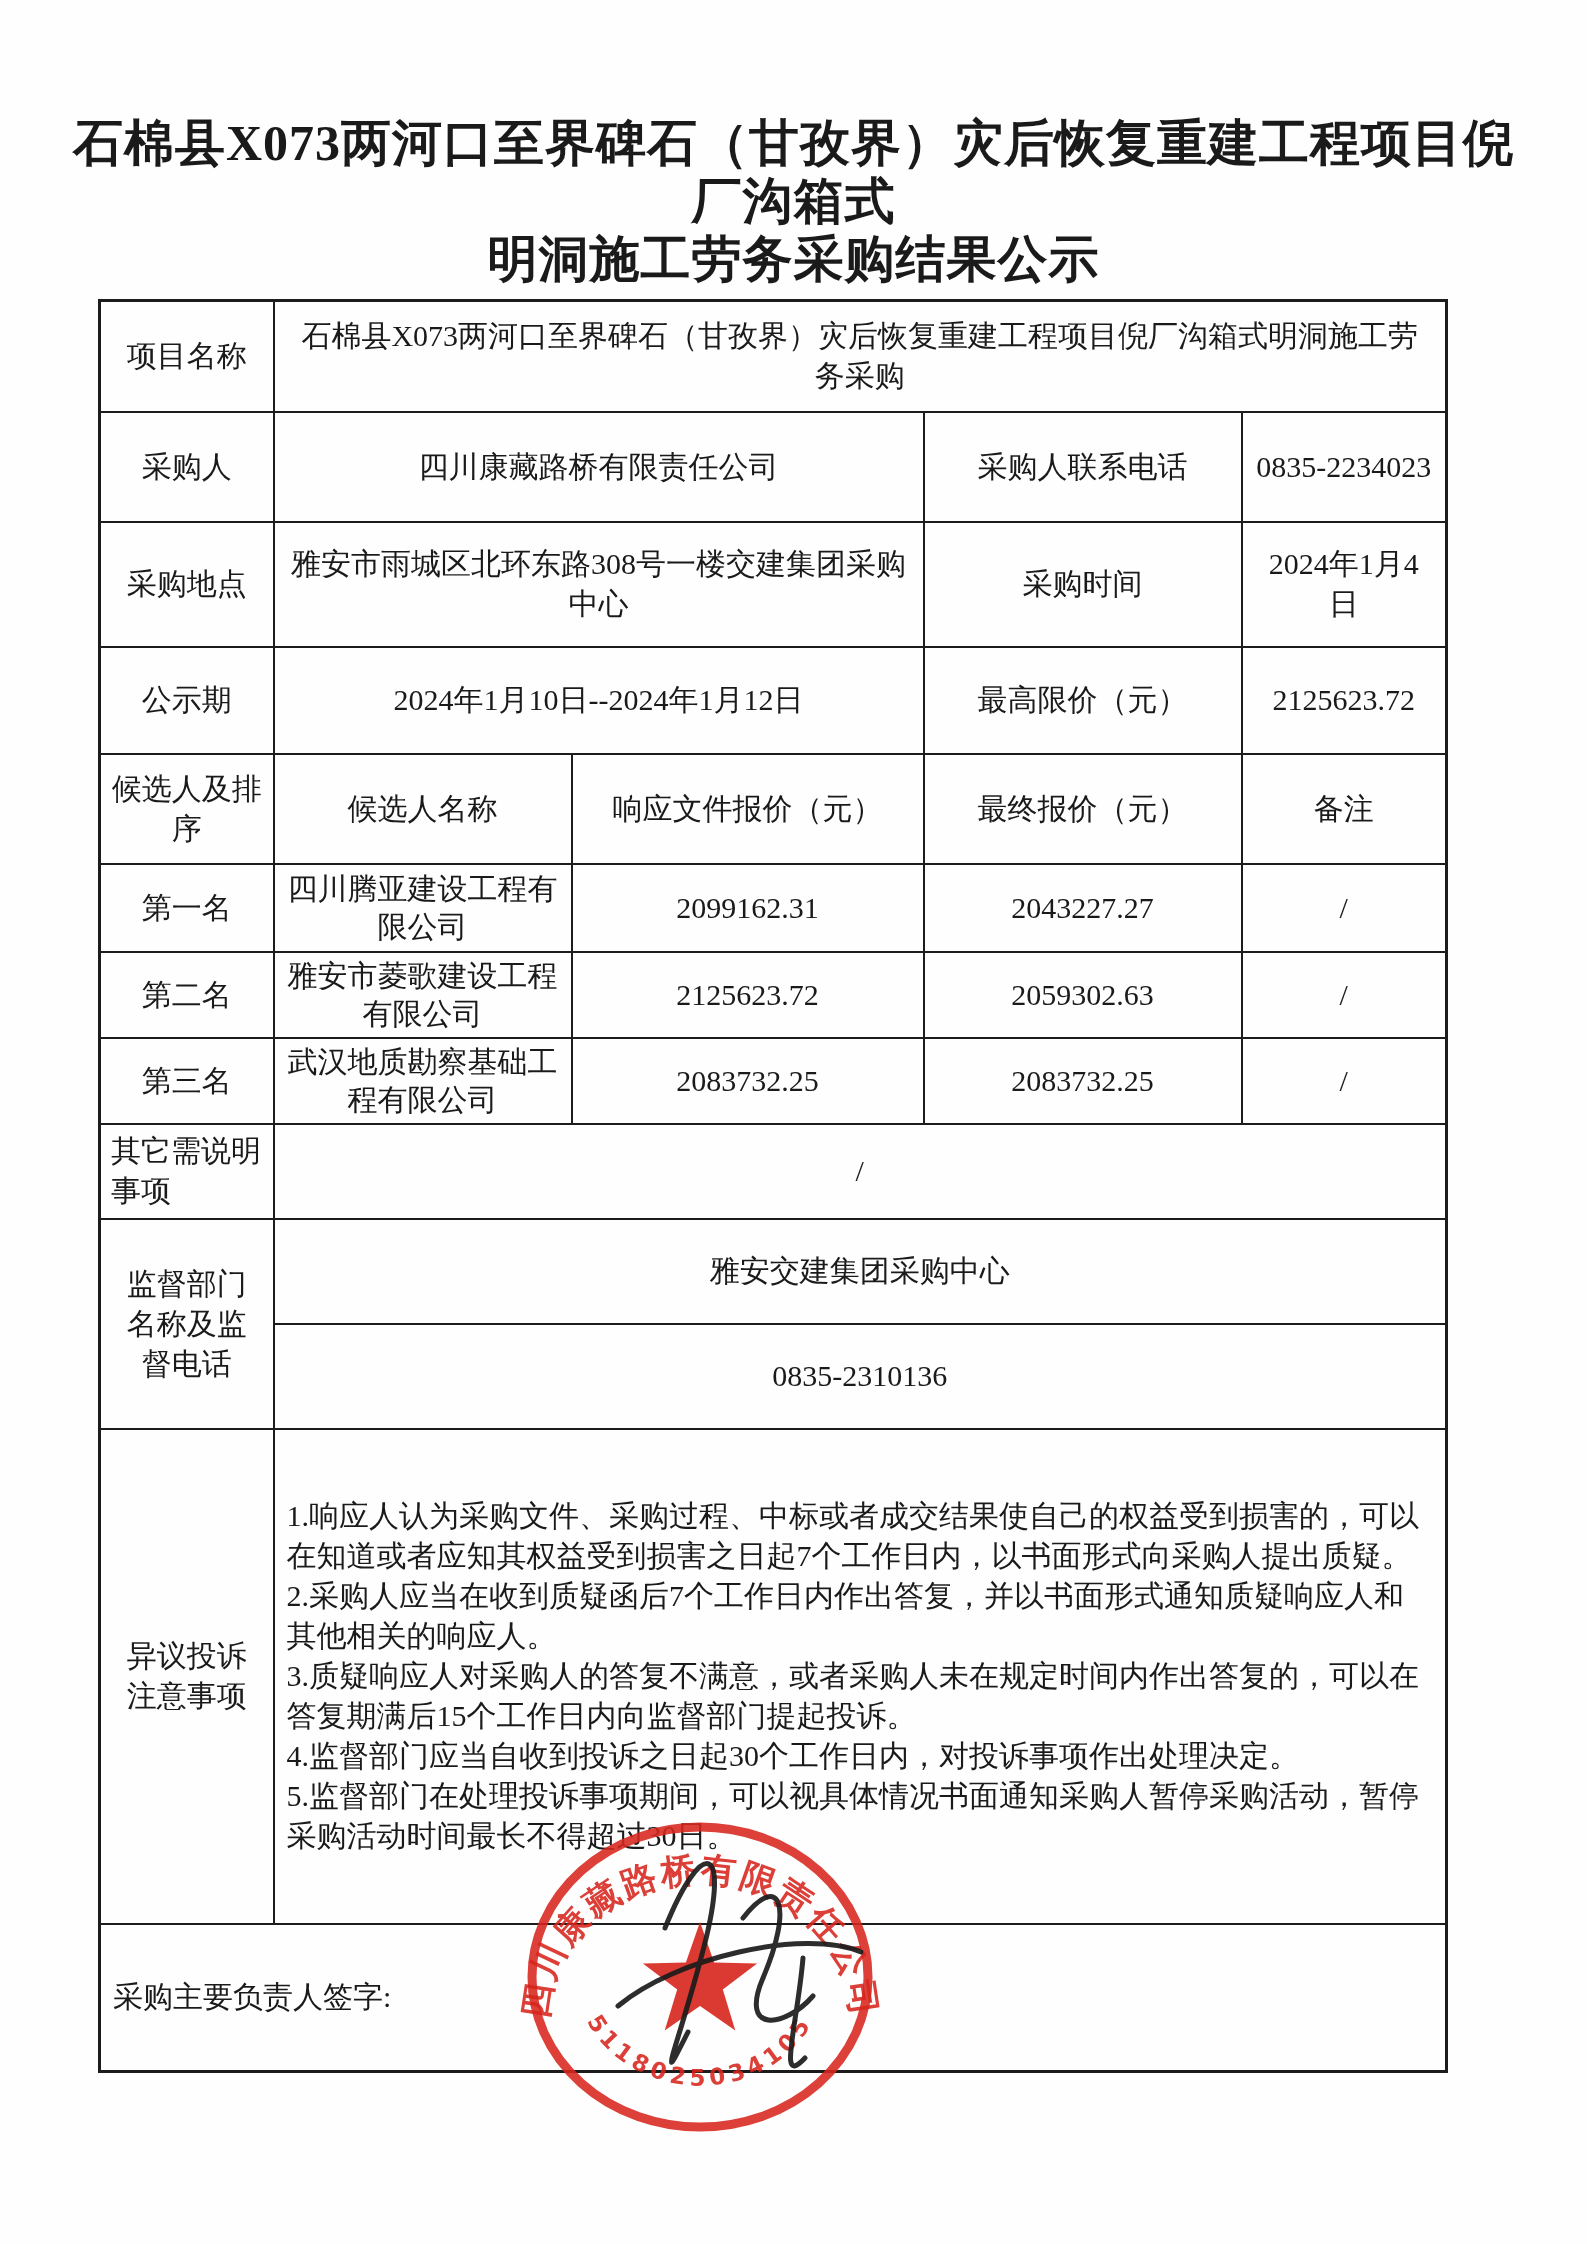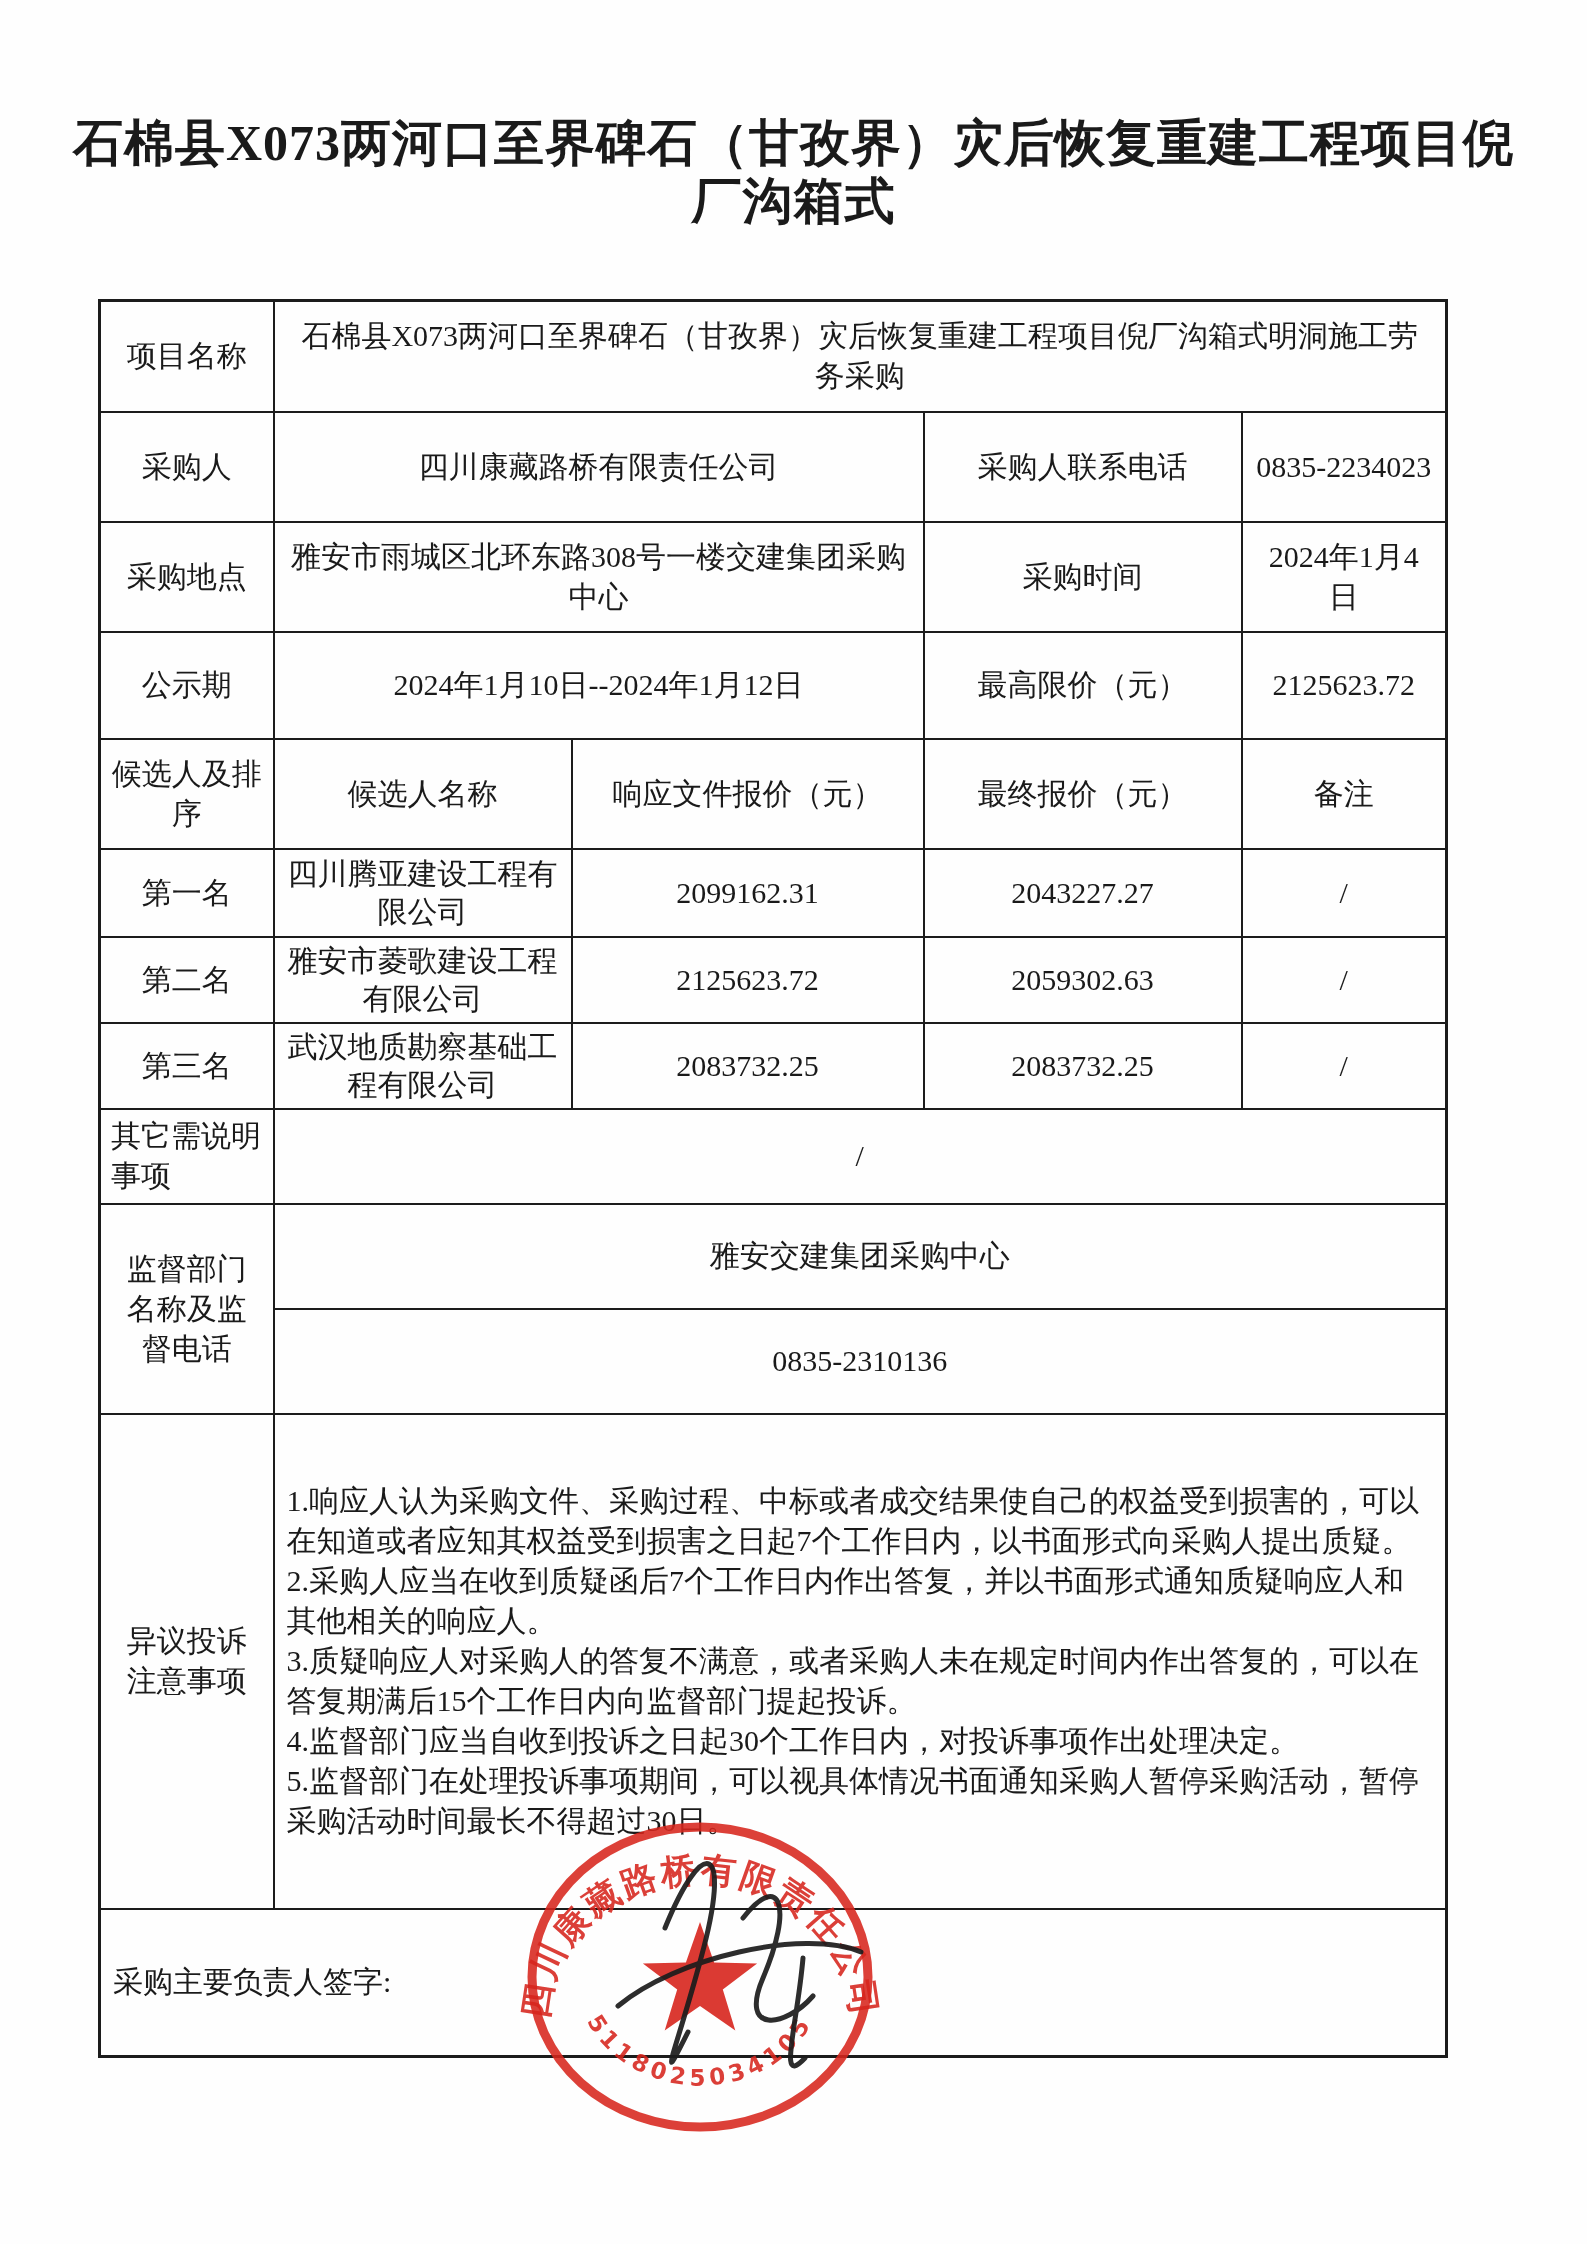--- a/index.html
+++ b/index.html
@@ -34,20 +34,21 @@
   td.sig { padding-left:42px; font-size:30px; }
   .stamp { position:absolute; left:505px; top:1800px; width:390px; height:360px; }
 </style>
 </head>
 <body>
 
 <div class="page">
 
   <div class="doc-title">
     <div>石棉县X073两河口至界碑石（甘孜界）灾后恢复重建工程项目倪厂沟箱式</div>
+    <div>明洞施工劳务采购结果公示</div>
   </div>
 
   <table class="main">
     <colgroup>
       <col style="width:174px">
         <col style="width:298px">
         <col style="width:352px">
       <col style="width:318px">
         <col style="width:205px">
     </colgroup>
@@ -58,21 +59,21 @@
       <td class="val" colspan="4">石棉县X073两河口至界碑石（甘孜界）灾后恢复重建工程项目倪厂沟箱式明洞施工劳务采购</td>
     </tr>
 
     <tr style="height:110px">
       <td class="lab">采购人</td>
       <td class="val" colspan="2">四川康藏路桥有限责任公司</td>
       <td class="lab">采购人联系电话</td>
       <td class="ctr">0835-2234023</td>
     </tr>
 
-    <tr style="height:110px">
+    <tr style="height:125px">
       <td class="lab">采购地点</td>
       <td class="val" colspan="2">雅安市雨城区北环东路308号一楼交建集团采购中心</td>
       <td class="lab">采购时间</td>
       <td class="ctr">2024年1月4日</td>
     </tr>
 
     <tr style="height:107px">
       <td class="lab">公示期</td>
       <td class="val" colspan="2">2024年1月10日--2024年1月12日</td>
       <td class="lab">最高限价（元）</td>

